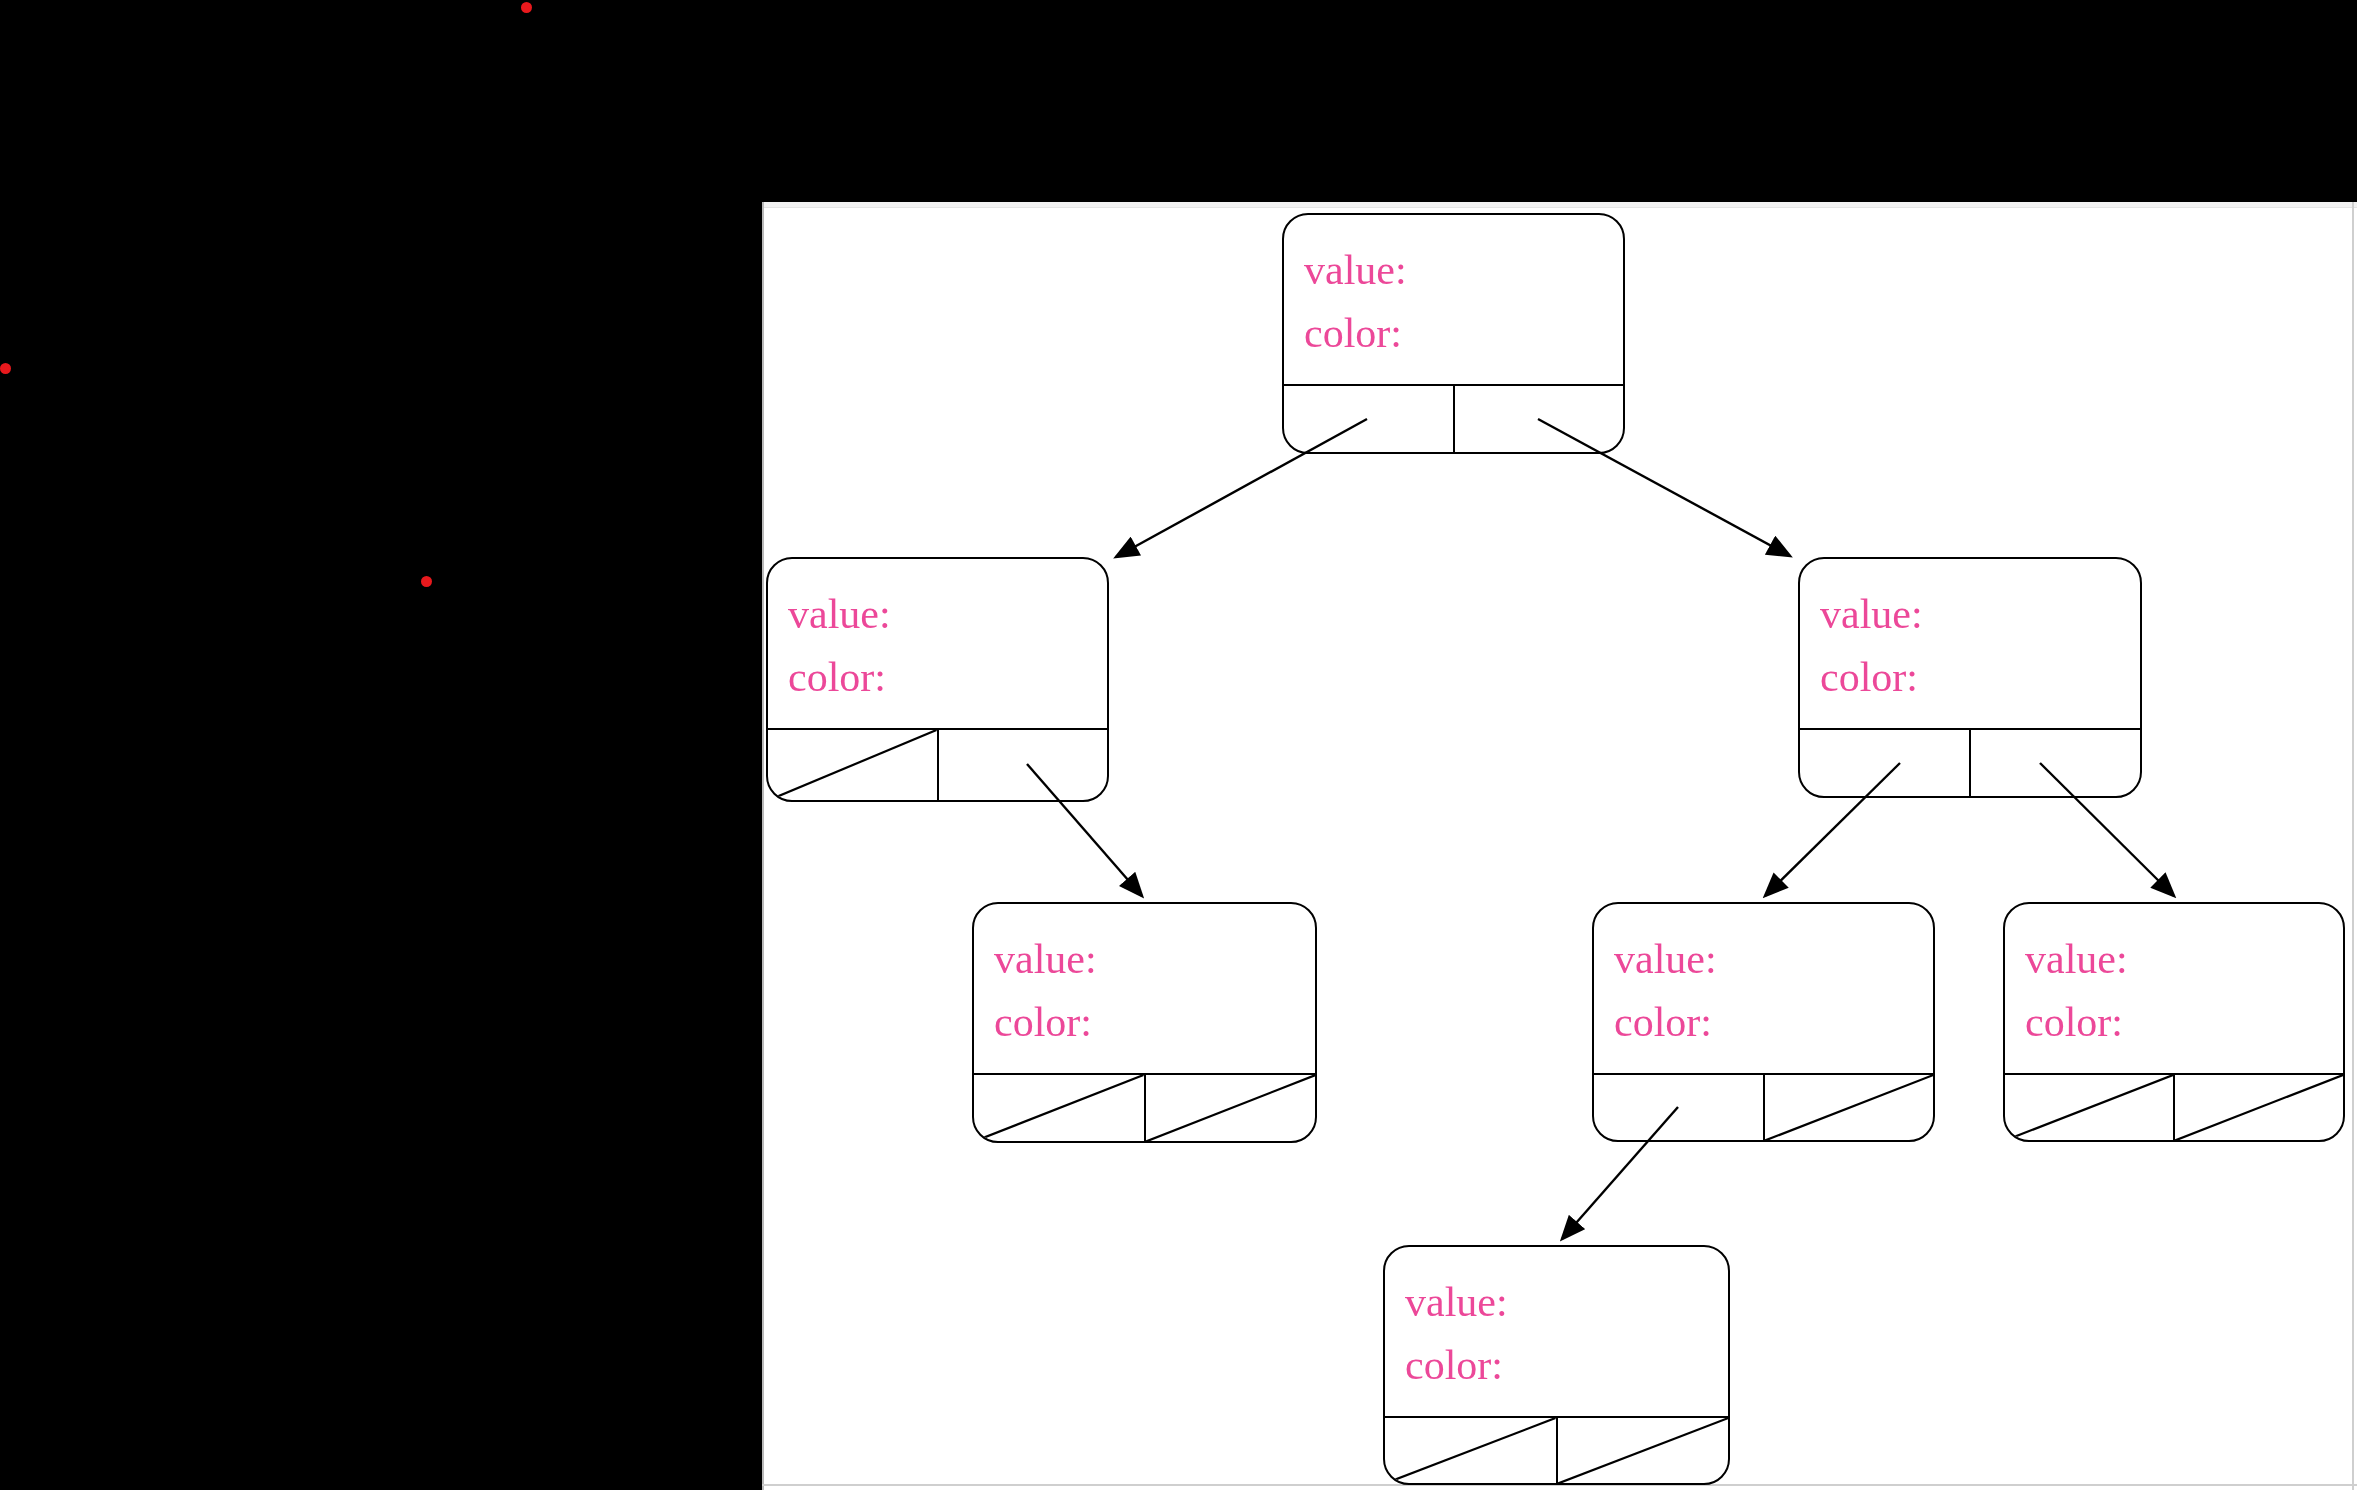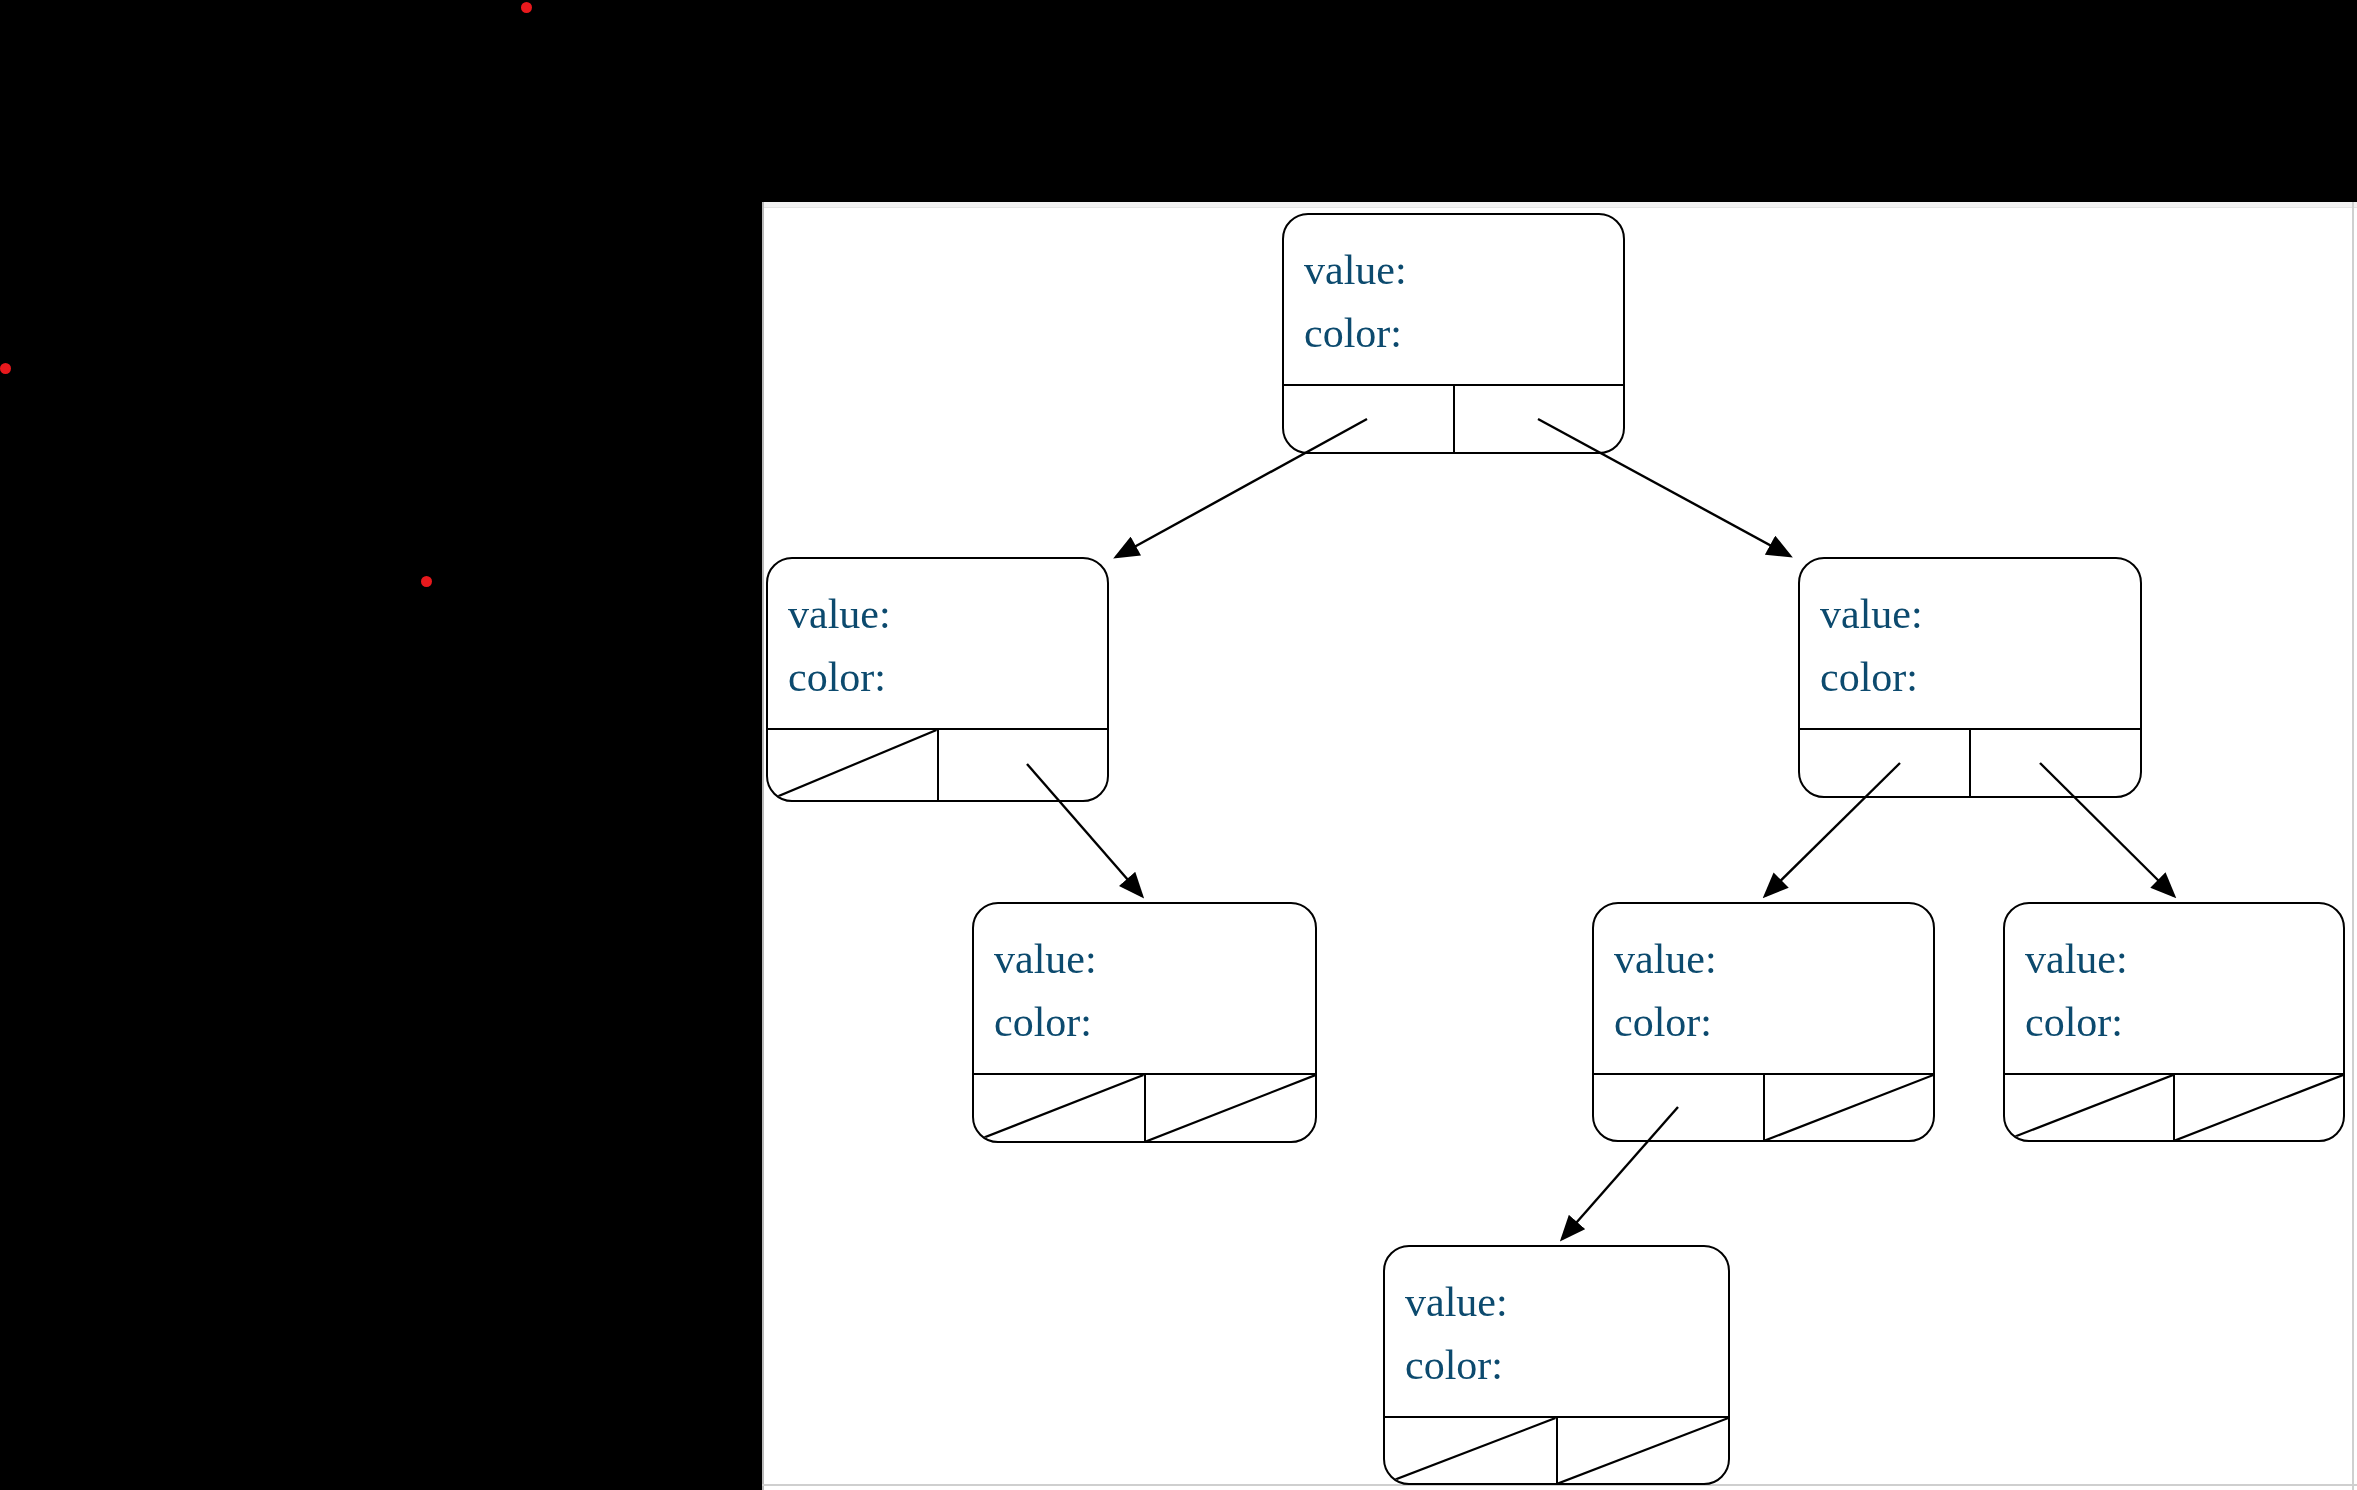--- a/index.html
+++ b/index.html
@@ -58,21 +58,21 @@
     border-radius: 26px;
     background: #fff;
     overflow: hidden;
   }
   .node-body {
     box-sizing: border-box;
     height: 171px;
     padding: 24px 0 0 20px;
     font-size: 42px;
     line-height: 63px;
-    color: #0c4a6e;
+    color: #ec4899;
   }
   .node-cells {
     position: absolute;
     left: 0; right: 0; bottom: 0;
     top: 168.5px;
     border-top: 2.5px solid #000;
     display: flex;
   }
   .cell { flex: 1 1 0; position: relative; }
   .cell + .cell { border-left: 2.5px solid #000; }

